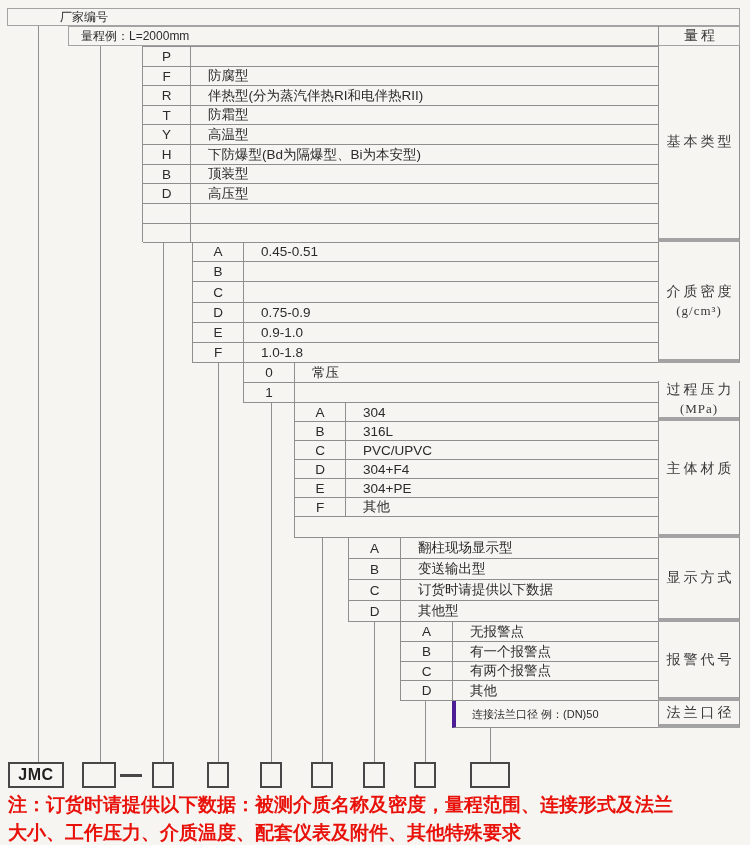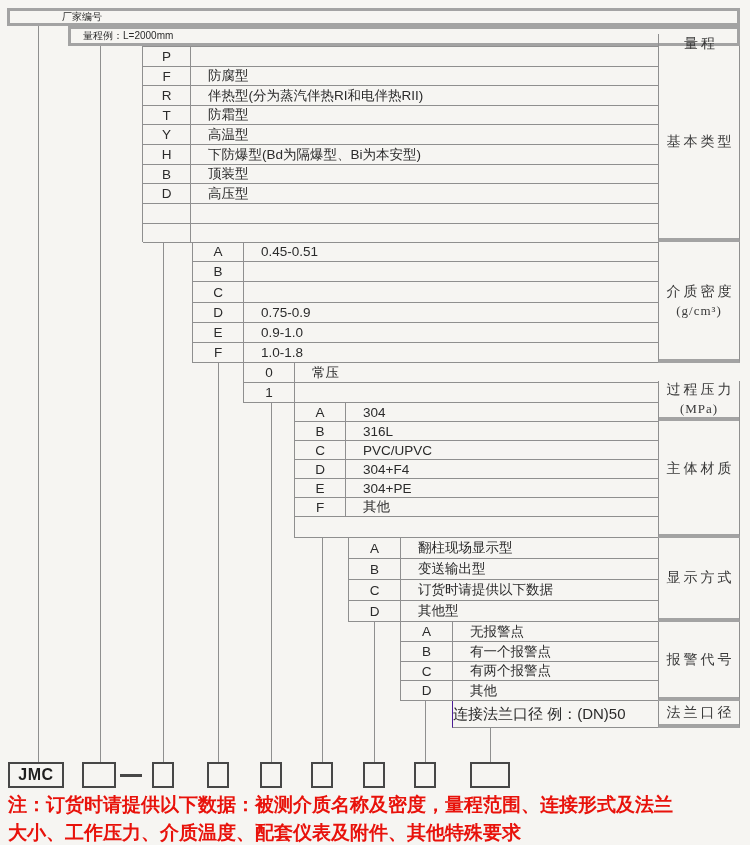--- a/index.html
+++ b/index.html
@@ -1,40 +1,40 @@
 <!DOCTYPE html>
 <html><head>
 <meta charset="utf-8">
 <style>
   html,body{margin:0;padding:0;background:#f6f5f2;}
   #canvas{position:relative;width:750px;height:845px;background:#f6f5f2;overflow:hidden;
           font-family:"Liberation Sans",sans-serif;color:#2b2b2b;}
   .abs{position:absolute;box-sizing:border-box;}
-  .row-box{border:3px solid #a3a3a3;display:flex;align-items:center;font-size:10px;}
+  .row-box{border:1px solid #a3a3a3;display:flex;align-items:center;font-size:12px;}
   .opt-table{border-left:1px solid #8f8f8f;}
   .opt-table.top{border-top:1px solid #8f8f8f;}
   .opt-row{display:flex;box-sizing:border-box;border-bottom:1px solid #8f8f8f;align-items:stretch;}
   .opt-code{box-sizing:border-box;border-right:1px solid #8f8f8f;display:flex;align-items:center;
             justify-content:center;font-size:13.5px;}
   .opt-desc{flex:1;display:flex;align-items:center;padding-left:17px;font-size:13.5px;white-space:nowrap;}
   .label-cell{border-left:1px solid #8f8f8f;border-right:1px solid #8f8f8f;border-bottom:4px solid #a3a3a3;
               display:flex;flex-direction:column;align-items:center;justify-content:center;
               font-family:"Liberation Serif",serif;color:#3a3a3a;}
-  .label-cell.no-frame{border-right:none;border-bottom:none;margin-top:8px;}
+  .label-cell.no-frame{border-right:none;border-bottom:none;}
   .lbl-main{font-size:14px;letter-spacing:3px;text-indent:3px;line-height:20px;}
   .lbl-sub{font-size:13px;letter-spacing:1px;line-height:18px;}
   .connector{width:1px;background:#8f8f8f;}
   .code-box{border:2px solid #474747;background:transparent;display:flex;align-items:center;justify-content:center;}
   .model-text{font-weight:bold;font-size:16px;letter-spacing:0.5px;color:#1f1f1f;}
   .dash-bar{background:#474747;}
   #note{font-size:19px;line-height:28px;font-weight:bold;white-space:pre-line;}
   #mfr-row span{padding-left:52px;}
   #range-row span{padding-left:12px;}
-  .flange-cell{border-left:1px solid #4c1d95;border-bottom:1px solid #8f8f8f;display:flex;align-items:center;
-               font-size:15px;}
+  .flange-cell{border-left:4px solid #4c1d95;border-bottom:1px solid #8f8f8f;display:flex;align-items:center;
+               padding-left:16px;font-size:11px;}
 </style>
 </head>
 <body>
 
 <div id="canvas">
 
   <div id="mfr-row" class="abs row-box" style="left:7px;top:8px;width:733px;height:18px;">
     <span>厂家编号</span>
   </div>
 

